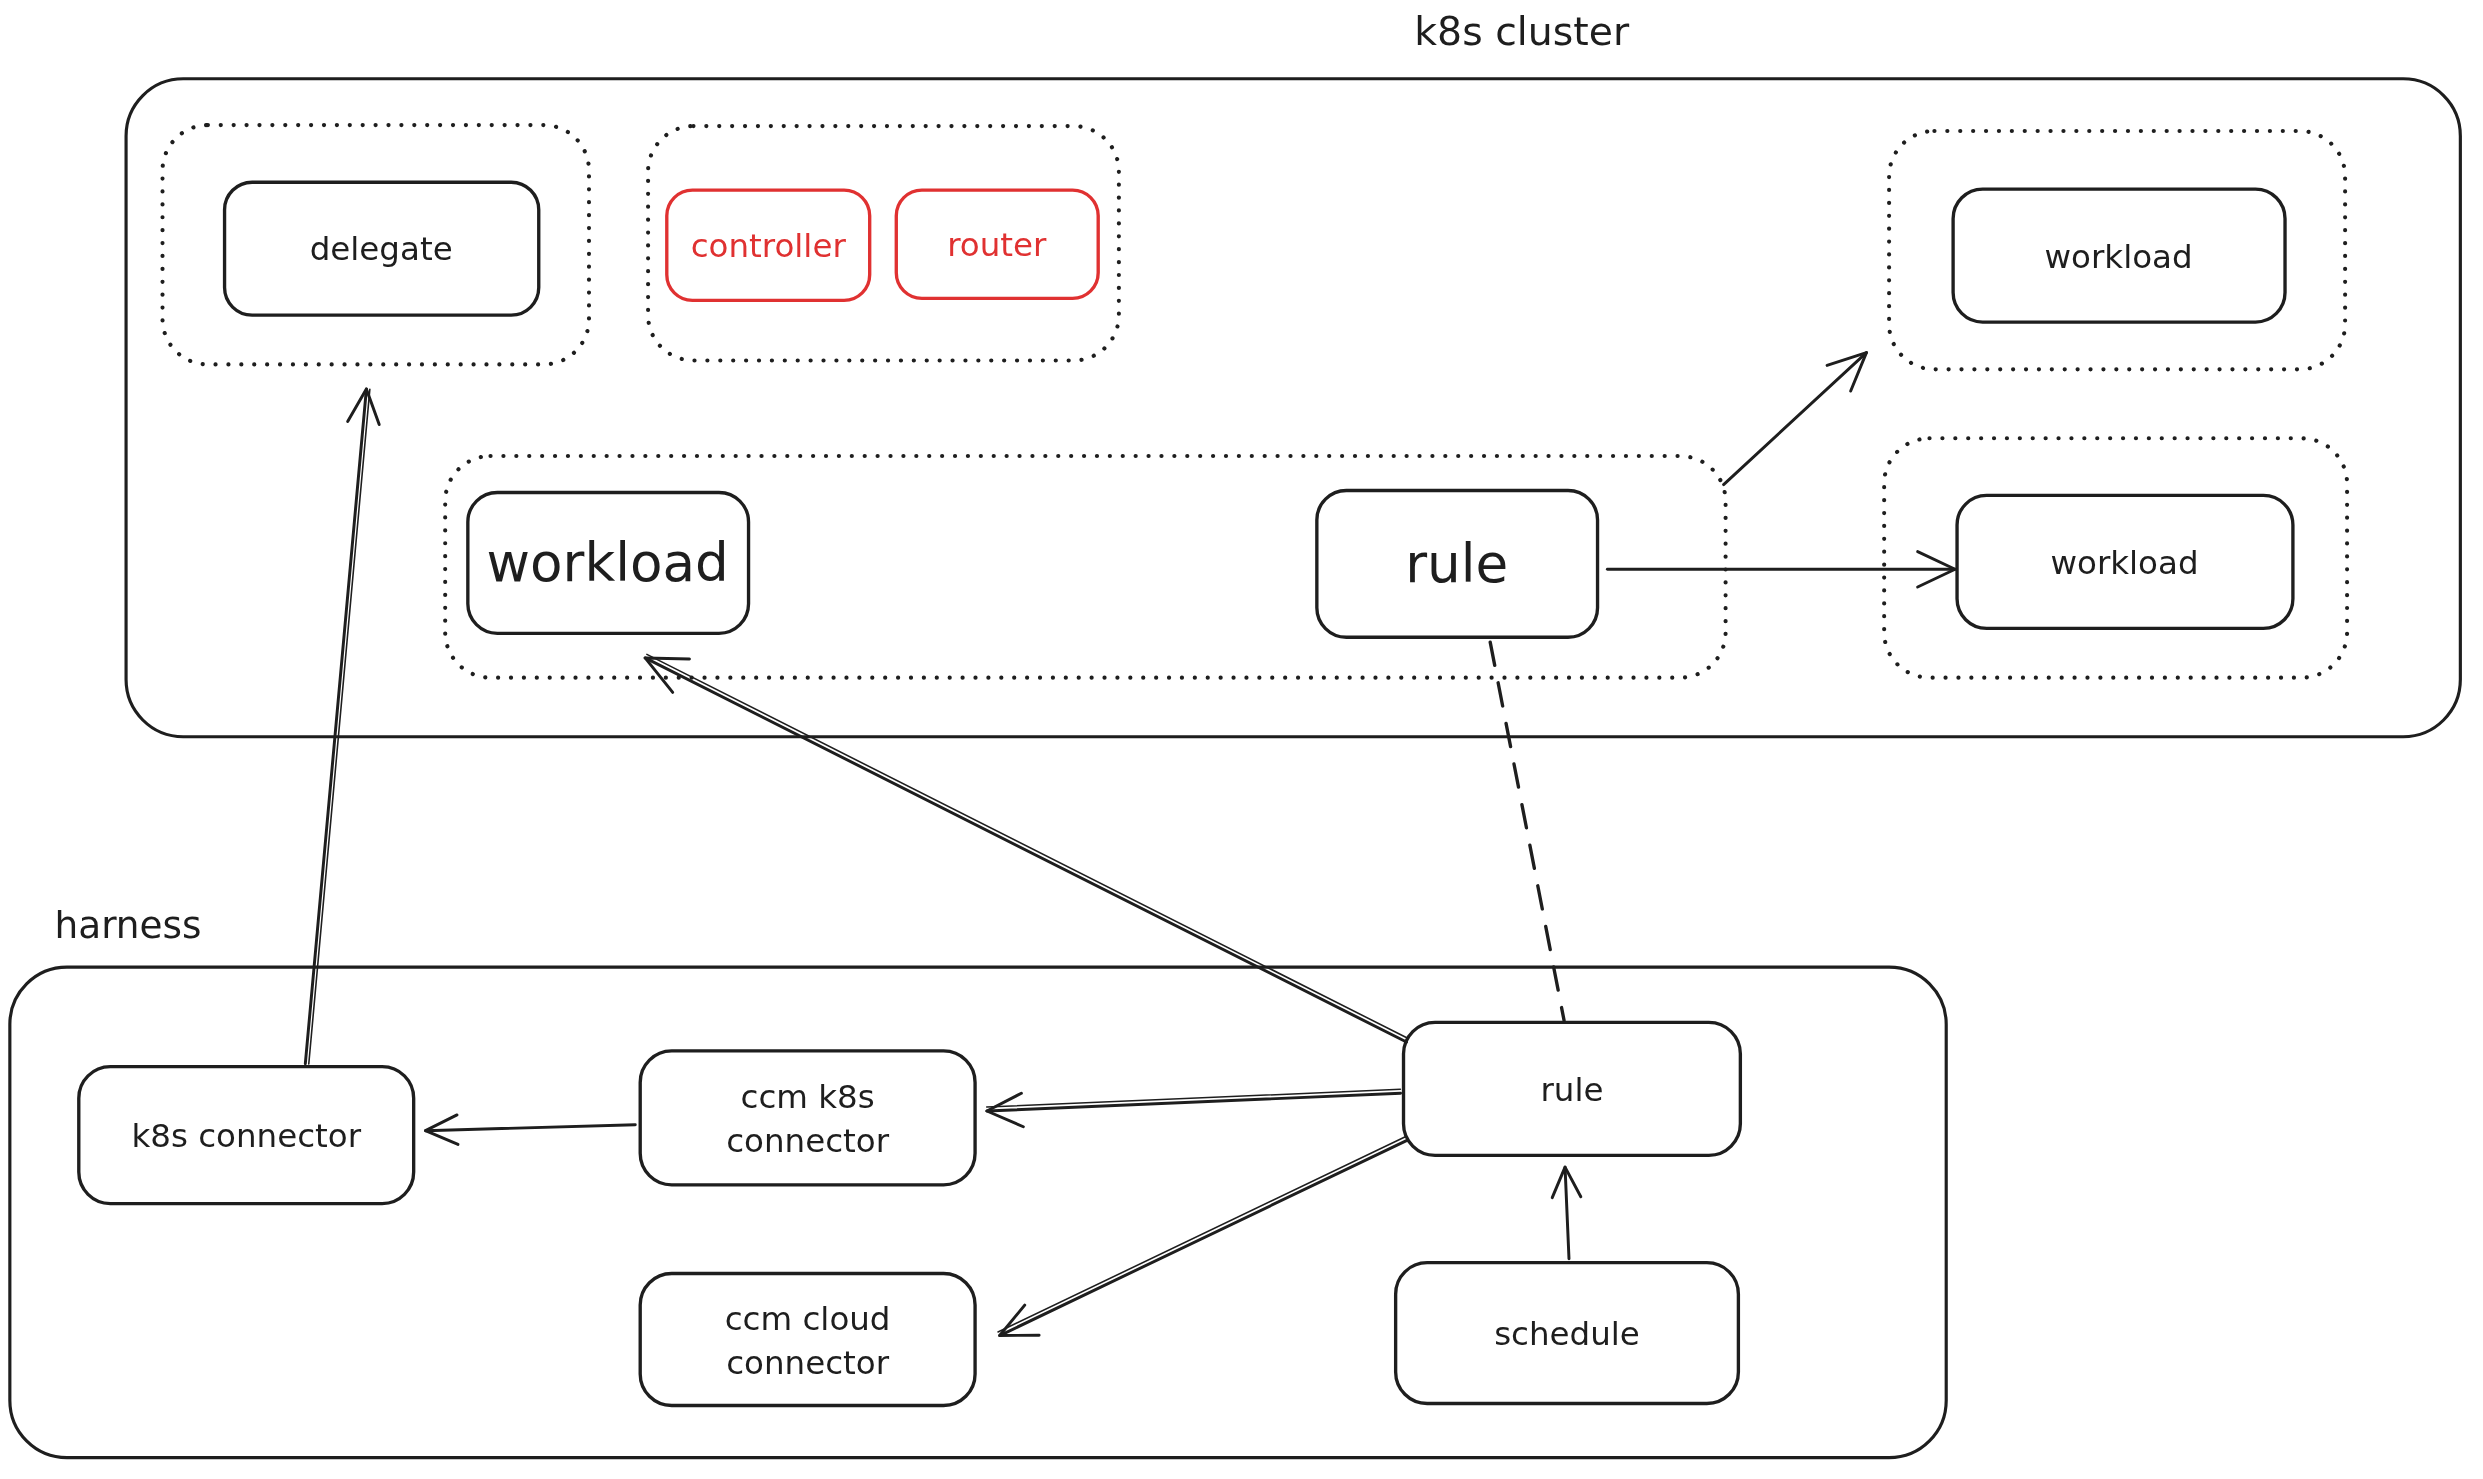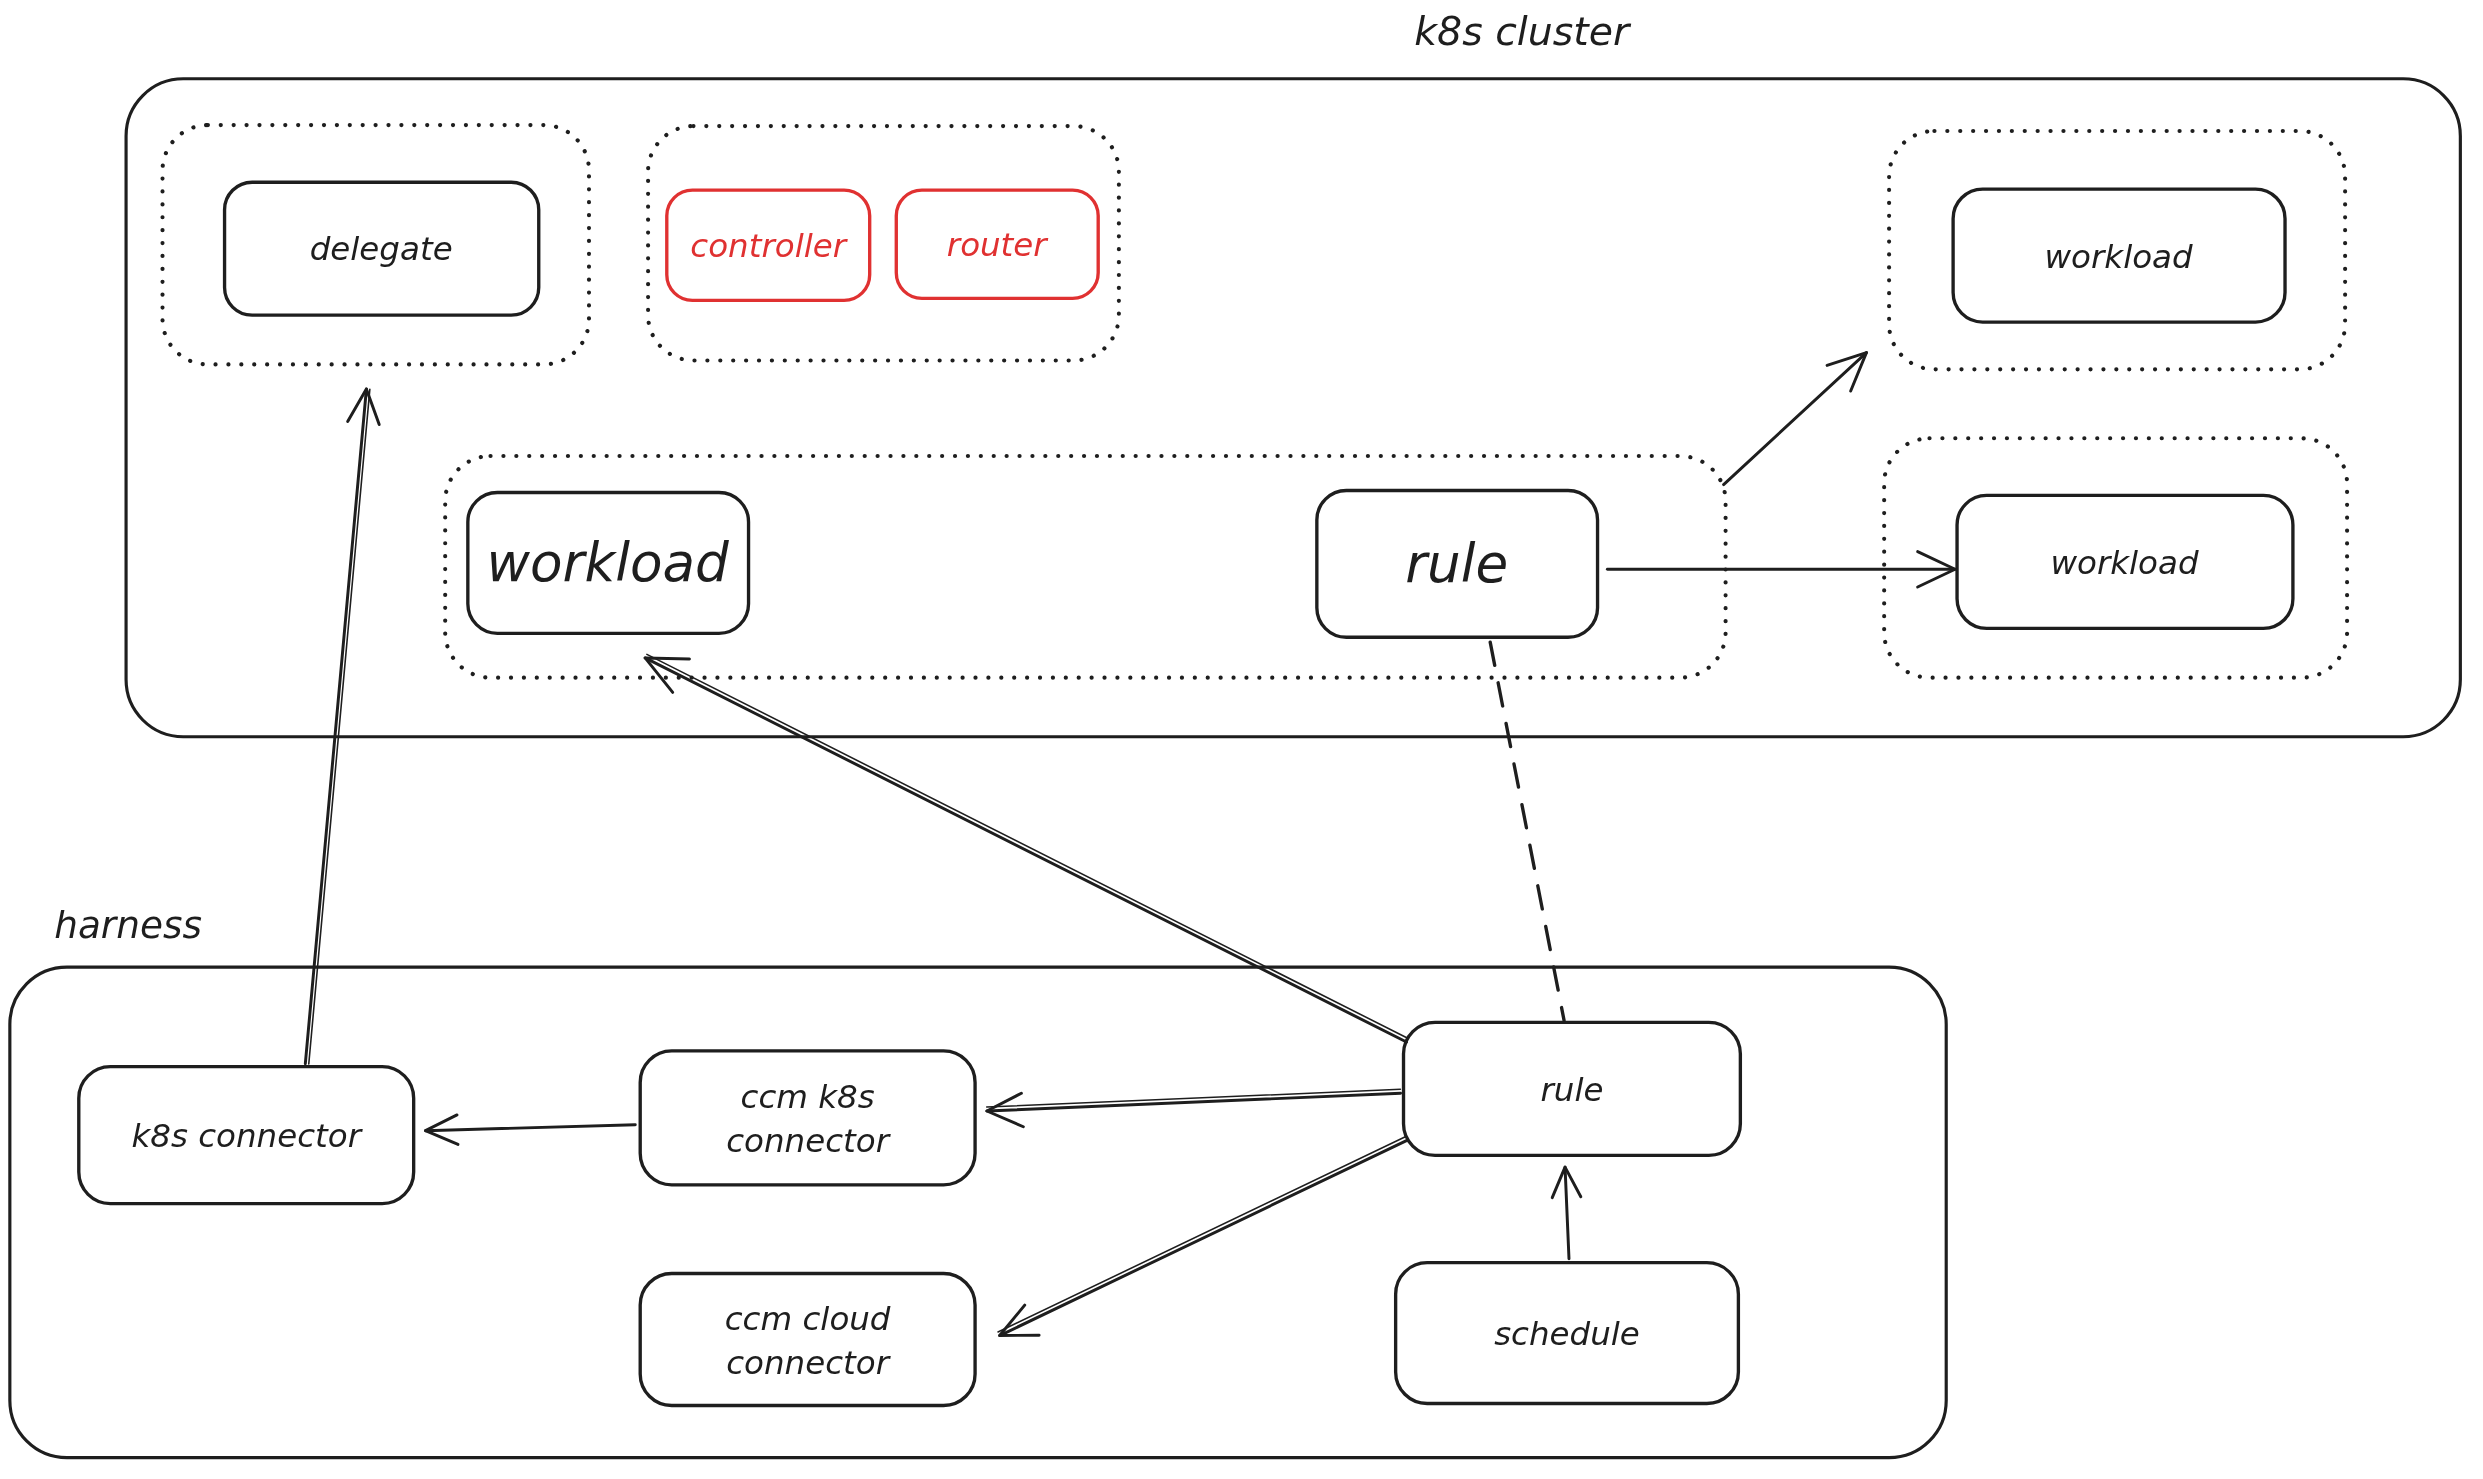--- a/index.html
+++ b/index.html
@@ -3,21 +3,20 @@
 <meta charset="utf-8">
 <style>
   html, body {
     margin: 0;
     padding: 0;
     background: #ffffff;
   }
   .canvas-wrap {
     width: 100%;
     background: #a21caf;
-    font-style: italic;
   }
   svg {
     display: block;
     width: 100%;
     height: auto;
     background: #ffffff;
   }
   .container-rect {
     fill: none;
     stroke: #1e1e1e;

